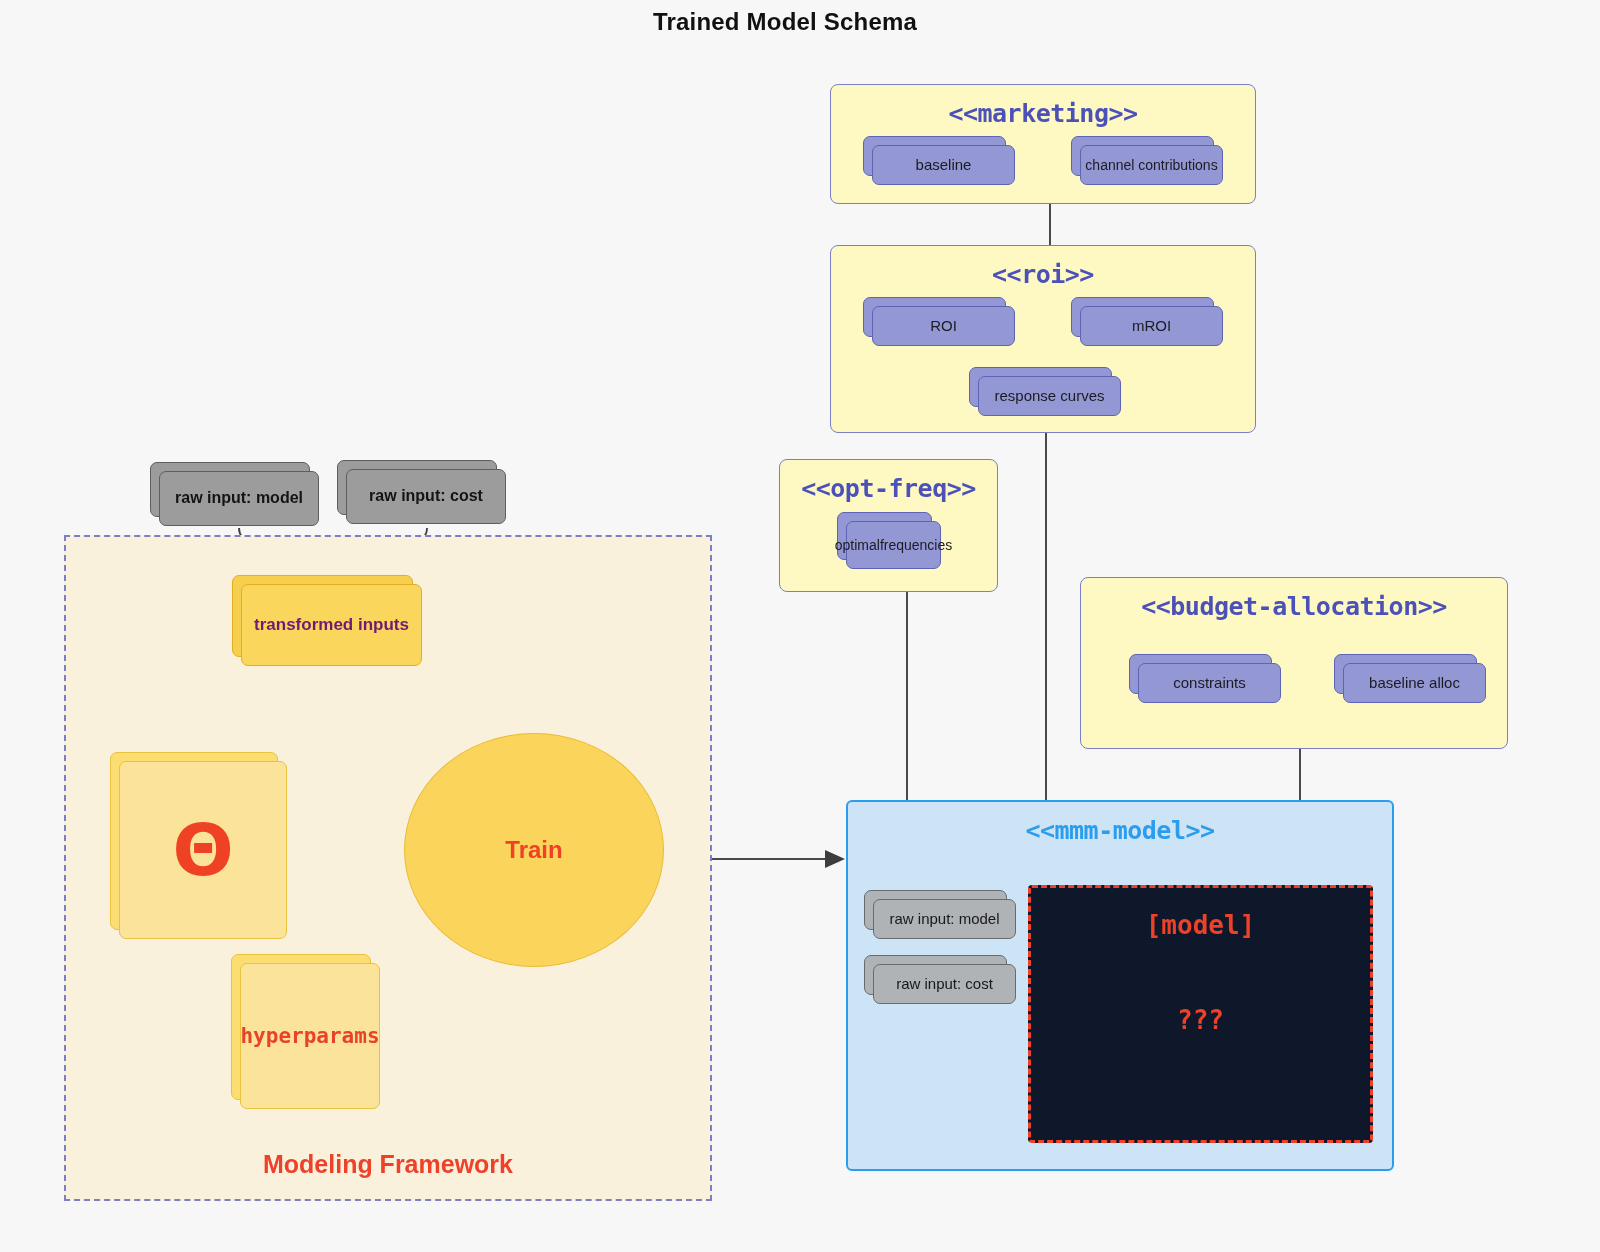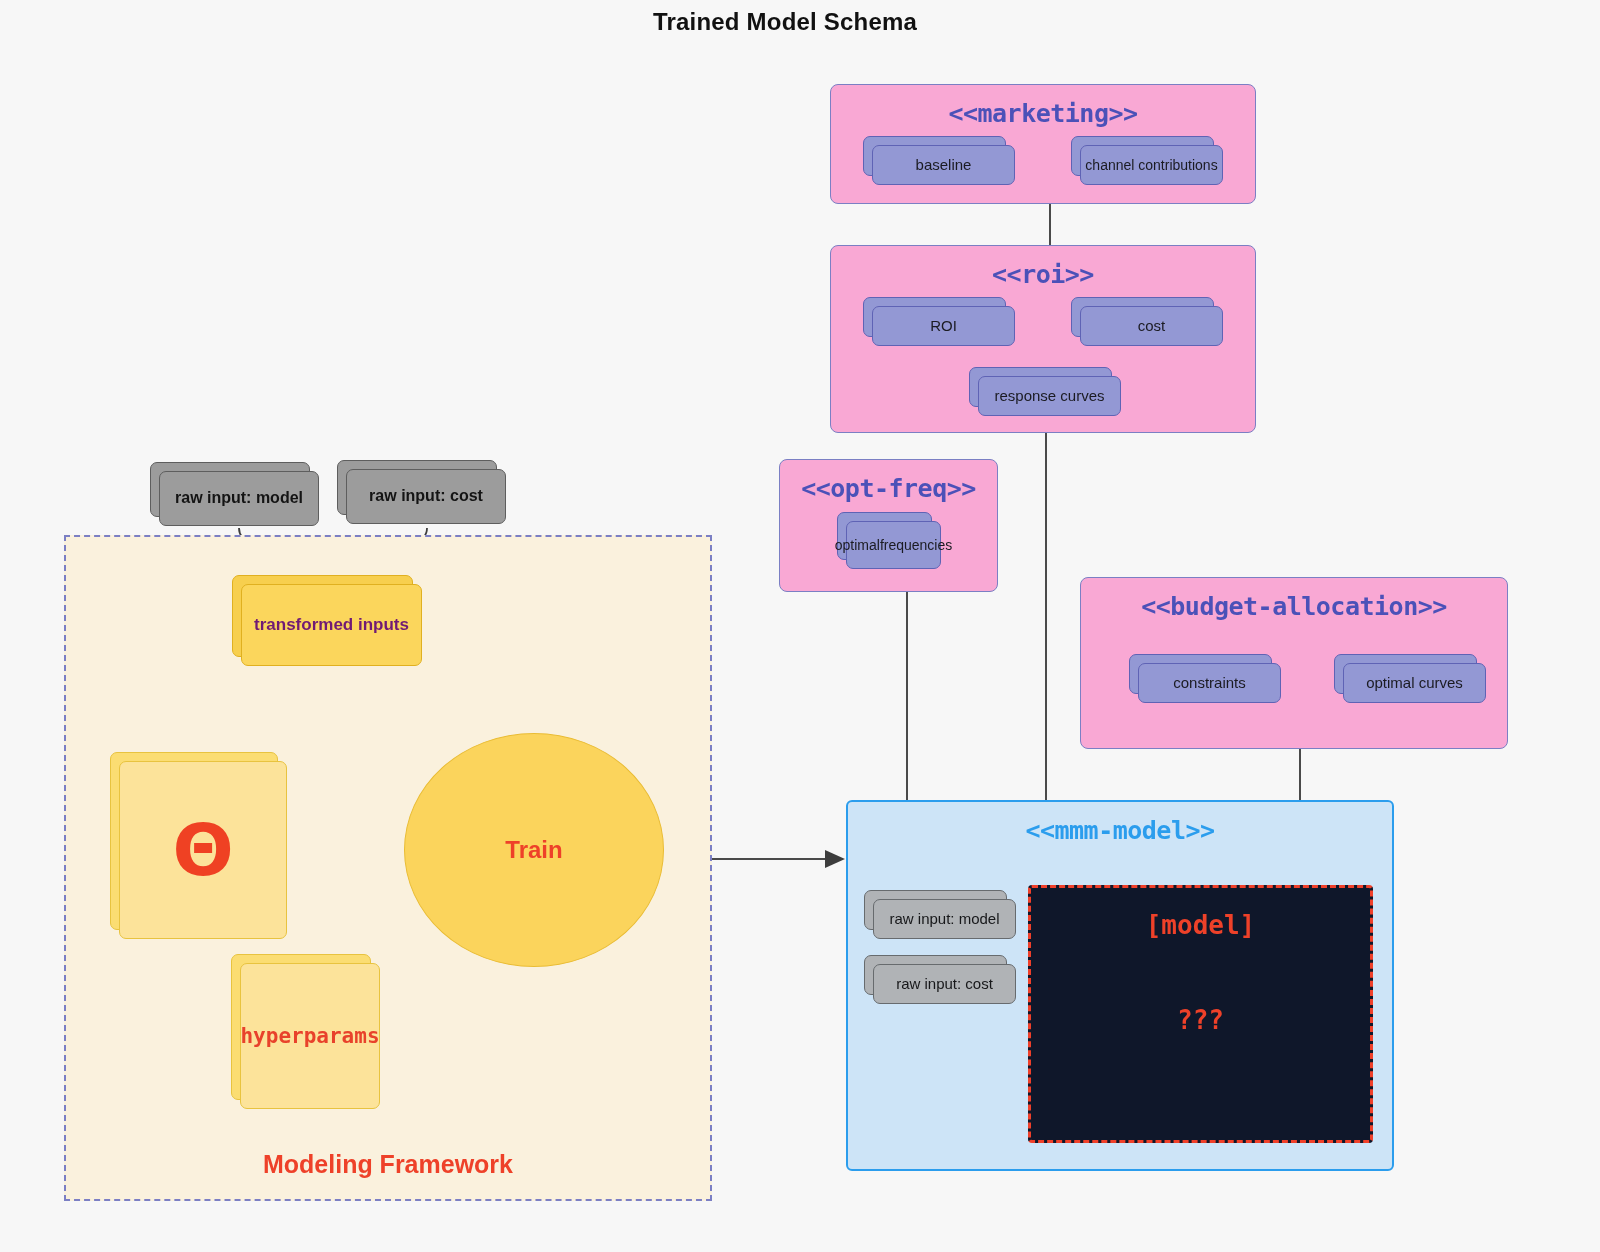--- a/index.html
+++ b/index.html
@@ -31,21 +31,21 @@
     font-size: 24px;
     font-weight: bold;
     color: #111111;
     letter-spacing: .2px;
   }
 
   
   .pkg {
     position: absolute;
     box-sizing: border-box;
-    background: #f9a8d4;
+    background: #fef9c3;
     border: 1.6px solid #7b7fc4;
     border-radius: 8px;
   }
   .pkg-title {
     position: absolute;
     left: 0; right: 0;
     top: 14px;
     text-align: center;
     font-family: "DejaVu Sans Mono", monospace;
     font-weight: bold;
@@ -262,21 +262,21 @@
   </div>
 
   <div class="pkg" style="left:830px; top:245px; width:426px; height:188px;">
     <div class="pkg-title">&lt;&lt;roi&gt;&gt;</div>
     <div class="node purple" style="left:32px; top:51px; width:143px; height:40px;">
       <div class="shadow"></div>
       <div class="card">ROI</div>
     </div>
     <div class="node purple" style="left:240px; top:51px; width:143px; height:40px;">
       <div class="shadow"></div>
-      <div class="card">cost</div>
+      <div class="card">mROI</div>
     </div>
     <div class="node purple" style="left:138px; top:121px; width:143px; height:40px;">
       <div class="shadow"></div>
       <div class="card">response curves</div>
     </div>
   </div>
 
   <div class="pkg" style="left:779px; top:459px; width:219px; height:133px;">
     <div class="pkg-title">&lt;&lt;opt-freq&gt;&gt;</div>
     <div class="node purple" style="left:57px; top:52px; width:95px; height:48px;">
@@ -289,21 +289,21 @@
   </div>
 
   <div class="pkg" style="left:1080px; top:577px; width:428px; height:172px;">
     <div class="pkg-title">&lt;&lt;budget-allocation&gt;&gt;</div>
     <div class="node purple" style="left:48px; top:76px; width:143px; height:40px;">
       <div class="shadow"></div>
       <div class="card">constraints</div>
     </div>
     <div class="node purple" style="left:253px; top:76px; width:143px; height:40px;">
       <div class="shadow"></div>
-      <div class="card">optimal curves</div>
+      <div class="card">baseline alloc</div>
     </div>
   </div>
 
   <div class="pkg-blue" style="left:846px; top:800px; width:548px; height:371px;">
     <div class="pkg-title">&lt;&lt;mmm-model&gt;&gt;</div>
 
     <div class="node grey" style="left:16px; top:88px; width:143px; height:40px;">
       <div class="shadow"></div>
       <div class="card">raw input: model</div>
     </div>

